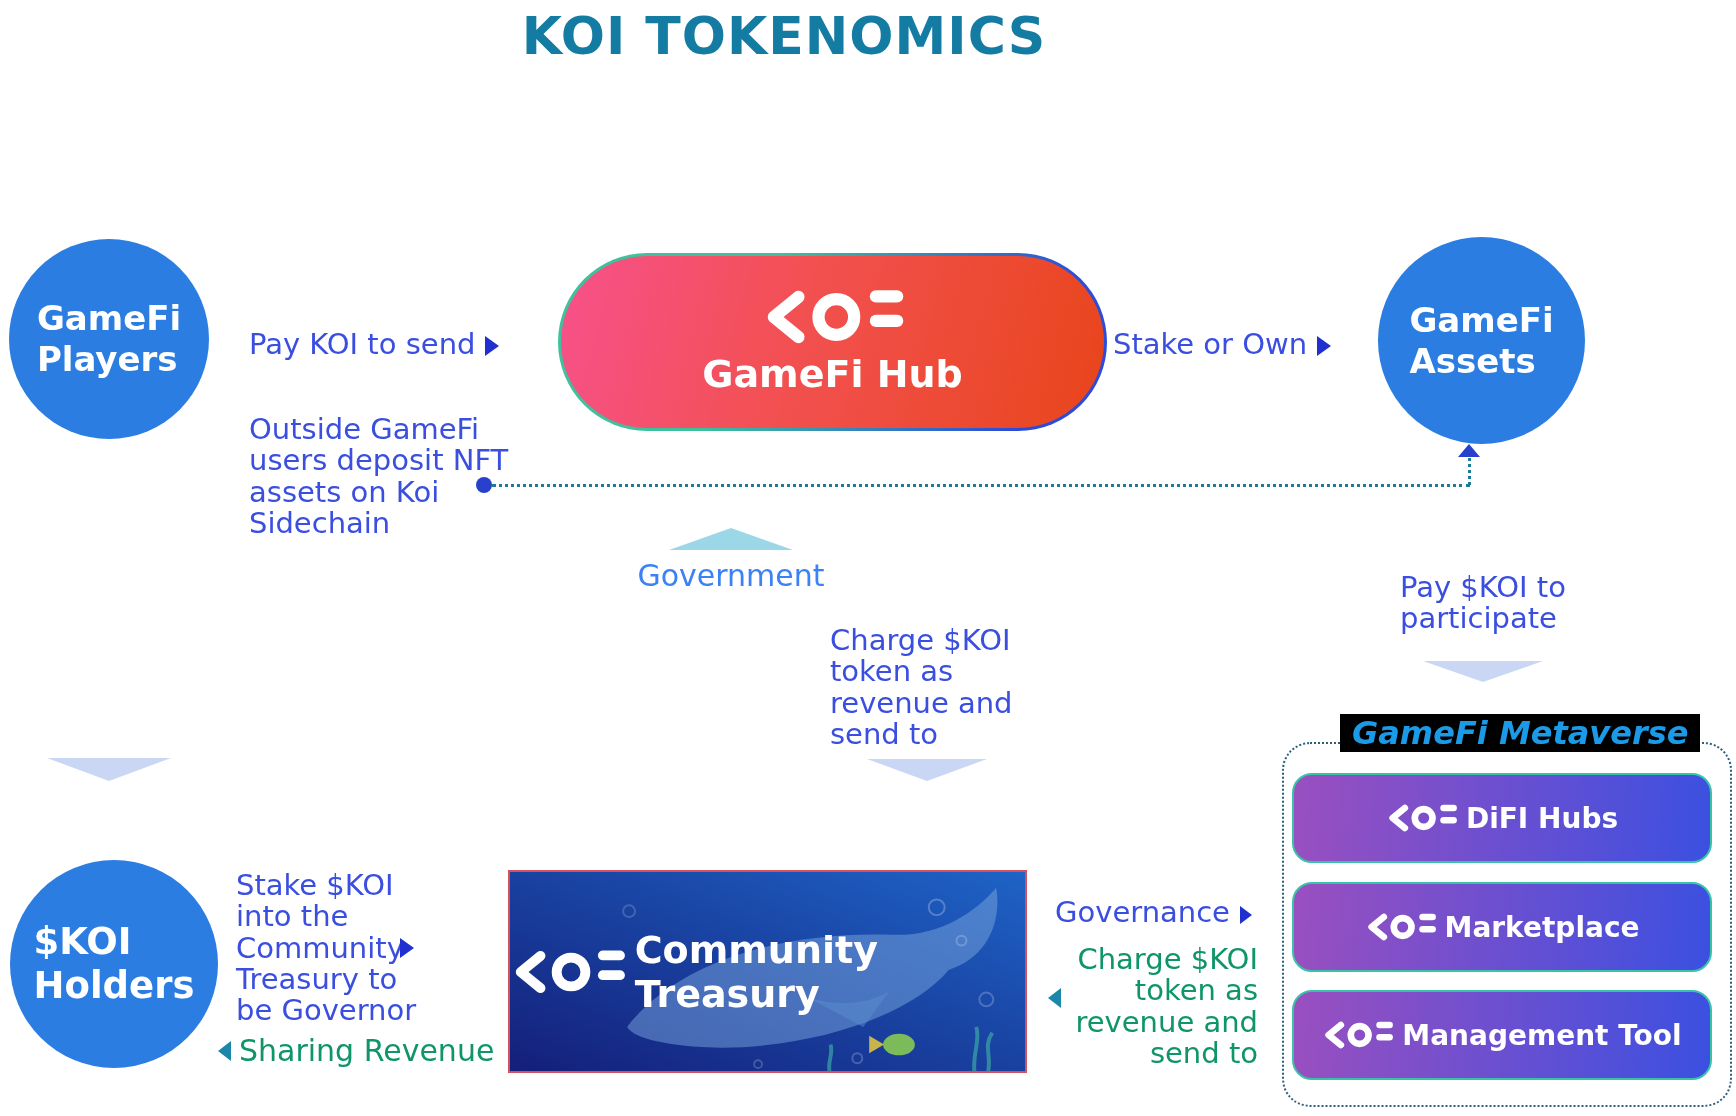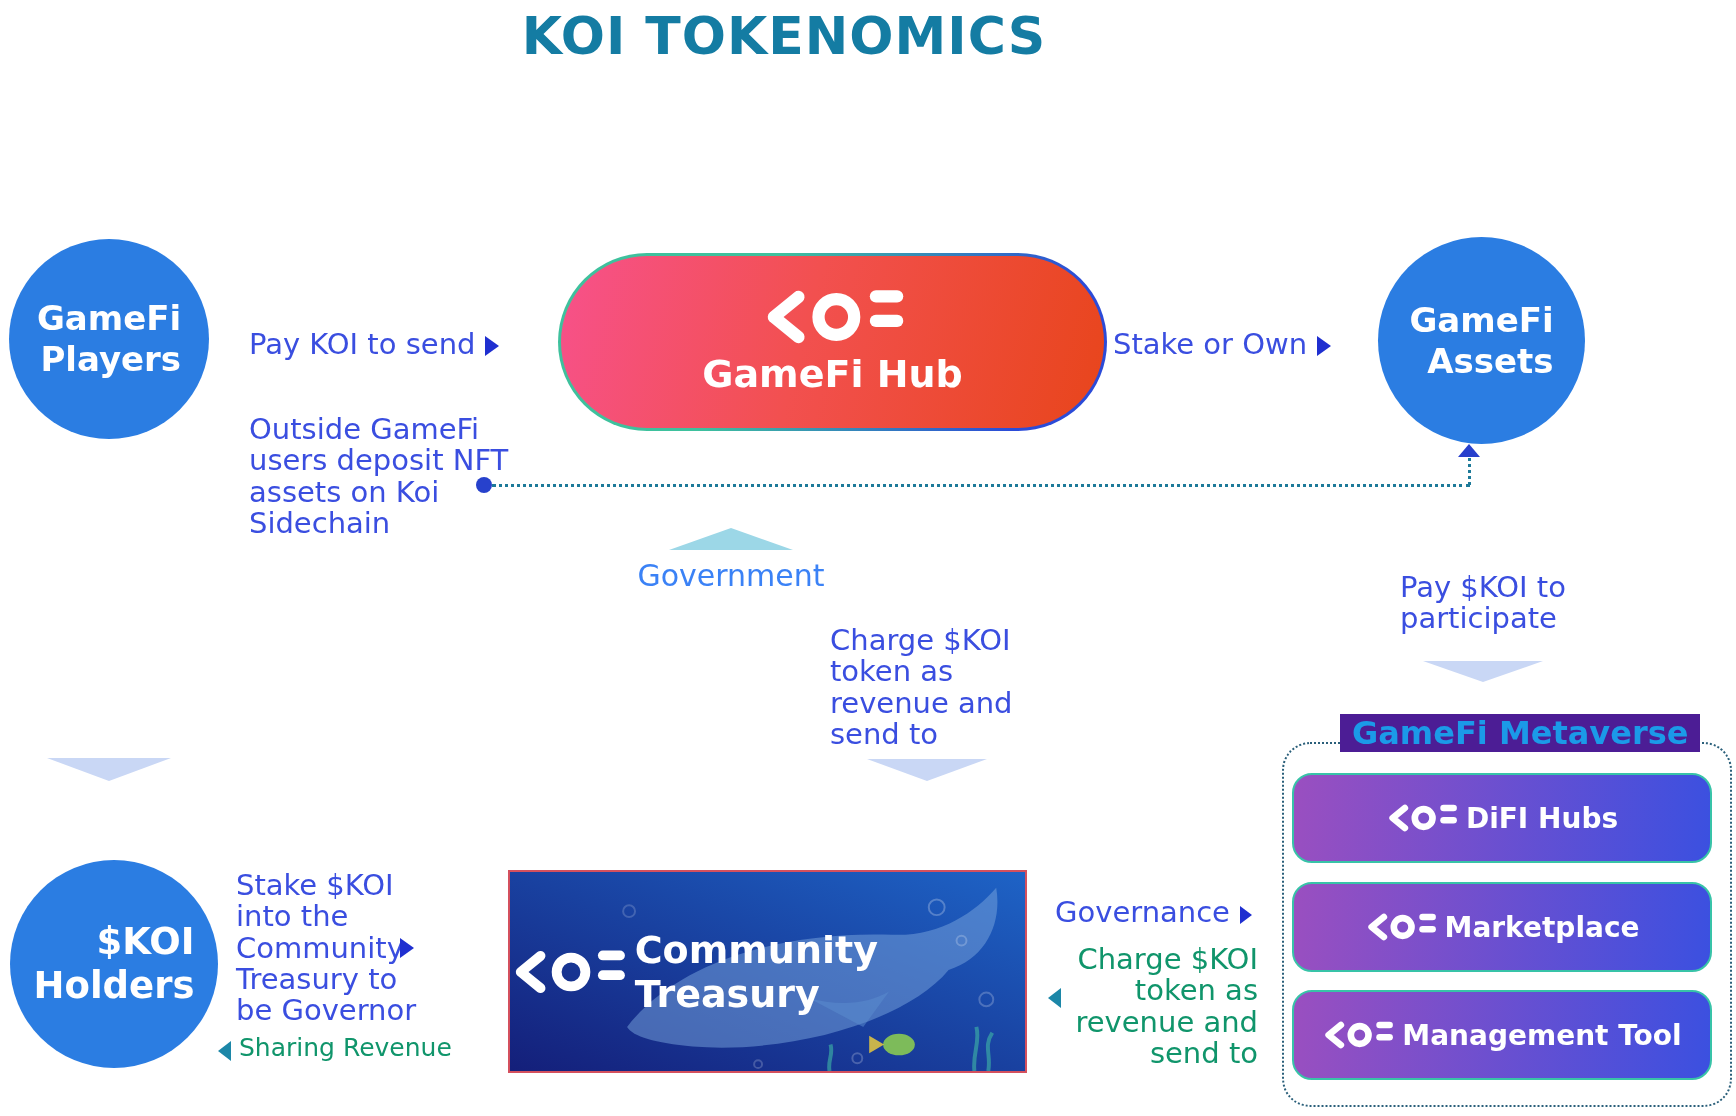--- a/index.html
+++ b/index.html
@@ -12,21 +12,21 @@
 
   
   .title{
     left:0;top:6px;width:1568px;text-align:center;
     font-size:52px;font-weight:700;color:#147ca3;letter-spacing:1px;
   }
 
   
   .circle{
     border-radius:50%;background:#2b7de2;color:#ffffff;
-    display:flex;align-items:center;justify-content:center;text-align:right;
+    display:flex;align-items:center;justify-content:center;text-align:left;
     font-weight:700;line-height:1.2;
   }
   .circle-players{left:9px;top:239px;width:200px;height:200px;font-size:34px;}
   .circle-assets{left:1378px;top:237px;width:207px;height:207px;font-size:34px;}
   .circle-holders{left:10px;top:860px;width:208px;height:208px;font-size:37px;}
 
   
   .hub-wrap{
     left:558px;top:253px;width:549px;height:178px;border-radius:92px;
     background:linear-gradient(115deg,#3ec19d 0%,#3ec19d 35%,#2b4bd8 85%);
@@ -57,22 +57,22 @@
 
   
   .gov-wrap{left:606px;top:528px;width:250px;text-align:center;}
   .gov-text{font-size:30px;color:#3b82f6;margin-top:8px;}
 
   
   .meta-panel{
     left:1282px;top:742px;width:446px;height:361px;border:2px dotted #2a5f7a;border-radius:28px;
   }
   .meta-title{
-    left:1340px;top:714px;background:#4c1d95;padding:0 12px;
-    font-size:32px;font-weight:700;color:#1b9ae8;
+    left:1340px;top:714px;background:#000000;padding:0 12px;
+    font-size:32px;font-weight:700;color:#1b9ae8;font-style:italic;
   }
   .meta-btn{
     left:1292px;width:420px;height:90px;border-radius:20px;border:2px solid #38c3a8;
     background:linear-gradient(95deg,#9a4fc0 0%,#3b50e0 100%);
     display:flex;align-items:center;justify-content:center;gap:8px;
     color:#ffffff;box-sizing:border-box;
   }
   .meta-btn .btn-label{font-size:28px;font-weight:700;}
   .btn1{top:773px;}
   .btn2{top:882px;}
@@ -168,21 +168,21 @@
 Treasury to
 be Governor</div>
 
   <div class="abs circle circle-holders">
     <span class="pre">$KOI
 Holders</span>
   </div>
   <span class="abs arr-r" style="left:400px;top:938px;"></span>
 
   <span class="abs arr-l" style="left:218px;top:1041px;"></span>
-  <div class="abs green" style="left:239px;top:1033px;font-size:25px;">Sharing Revenue</div>
+  <div class="abs green" style="left:239px;top:1033px;font-size:30px;">Sharing Revenue</div>
 
   <div class="abs treasury">
     <svg class="bg" viewBox="0 0 519 203" preserveAspectRatio="none">
       <defs>
         <linearGradient id="tg" x1="0" y1="1" x2="1" y2="0">
           <stop offset="0" stop-color="#141f7a"></stop>
           <stop offset="1" stop-color="#1e63c6"></stop>
         </linearGradient>
       </defs>
       <rect width="519" height="203" fill="url(#tg)"></rect>

